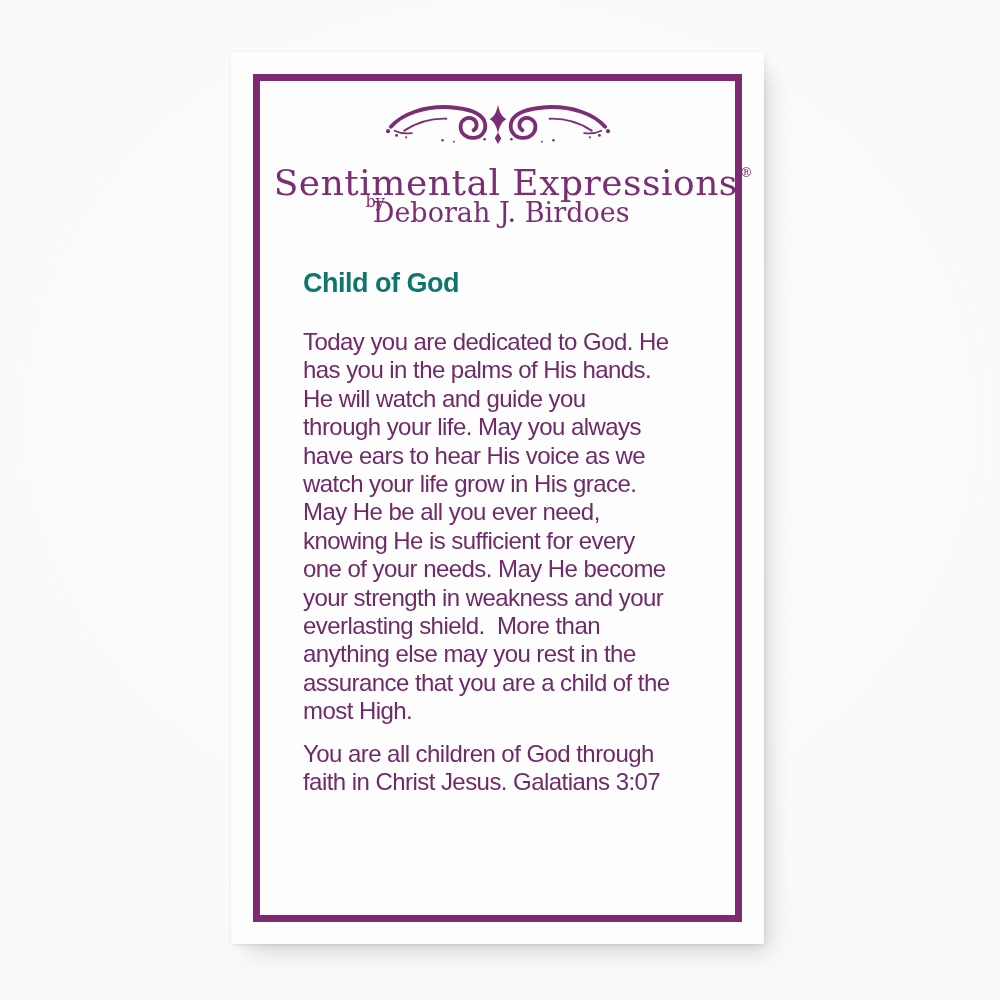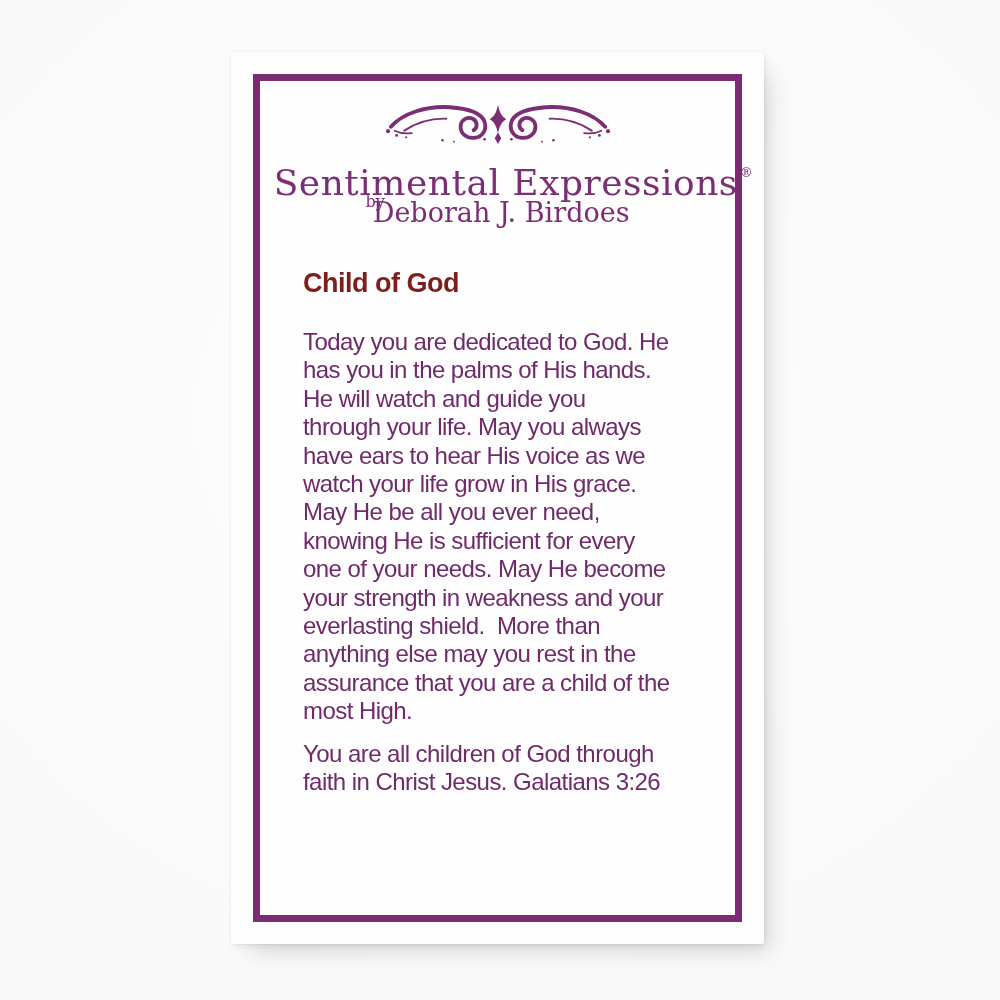--- a/index.html
+++ b/index.html
@@ -82,21 +82,21 @@
   }
   .heading {
     position: absolute;
     left: 72px;
     top: 216px;
     margin: 0;
     font-family: "Liberation Sans", sans-serif;
     font-weight: bold;
     font-size: 27px;
     letter-spacing: -0.5px;
-    color: #7f1d1d;
+    color: #0f766e;
   }
   .para {
     position: absolute;
     left: 72px;
     width: 424px;
     margin: 0;
     font-family: "Liberation Sans", sans-serif;
     font-size: 24px;
     line-height: 28.4px;
     letter-spacing: -0.55px;
@@ -157,15 +157,15 @@
 May He be all you ever need,
 knowing He is sufficient for every
 one of your needs. May He become
 your strength in weakness and your
 everlasting shield.  More than
 anything else may you rest in the
 assurance that you are a child of the
 most High.</p>
 
     <p class="para para-2">You are all children of God through
-faith in Christ Jesus. Galatians 3:26</p>
+faith in Christ Jesus. Galatians 3:07</p>
   </div>
 </div>
 
 </body></html>

